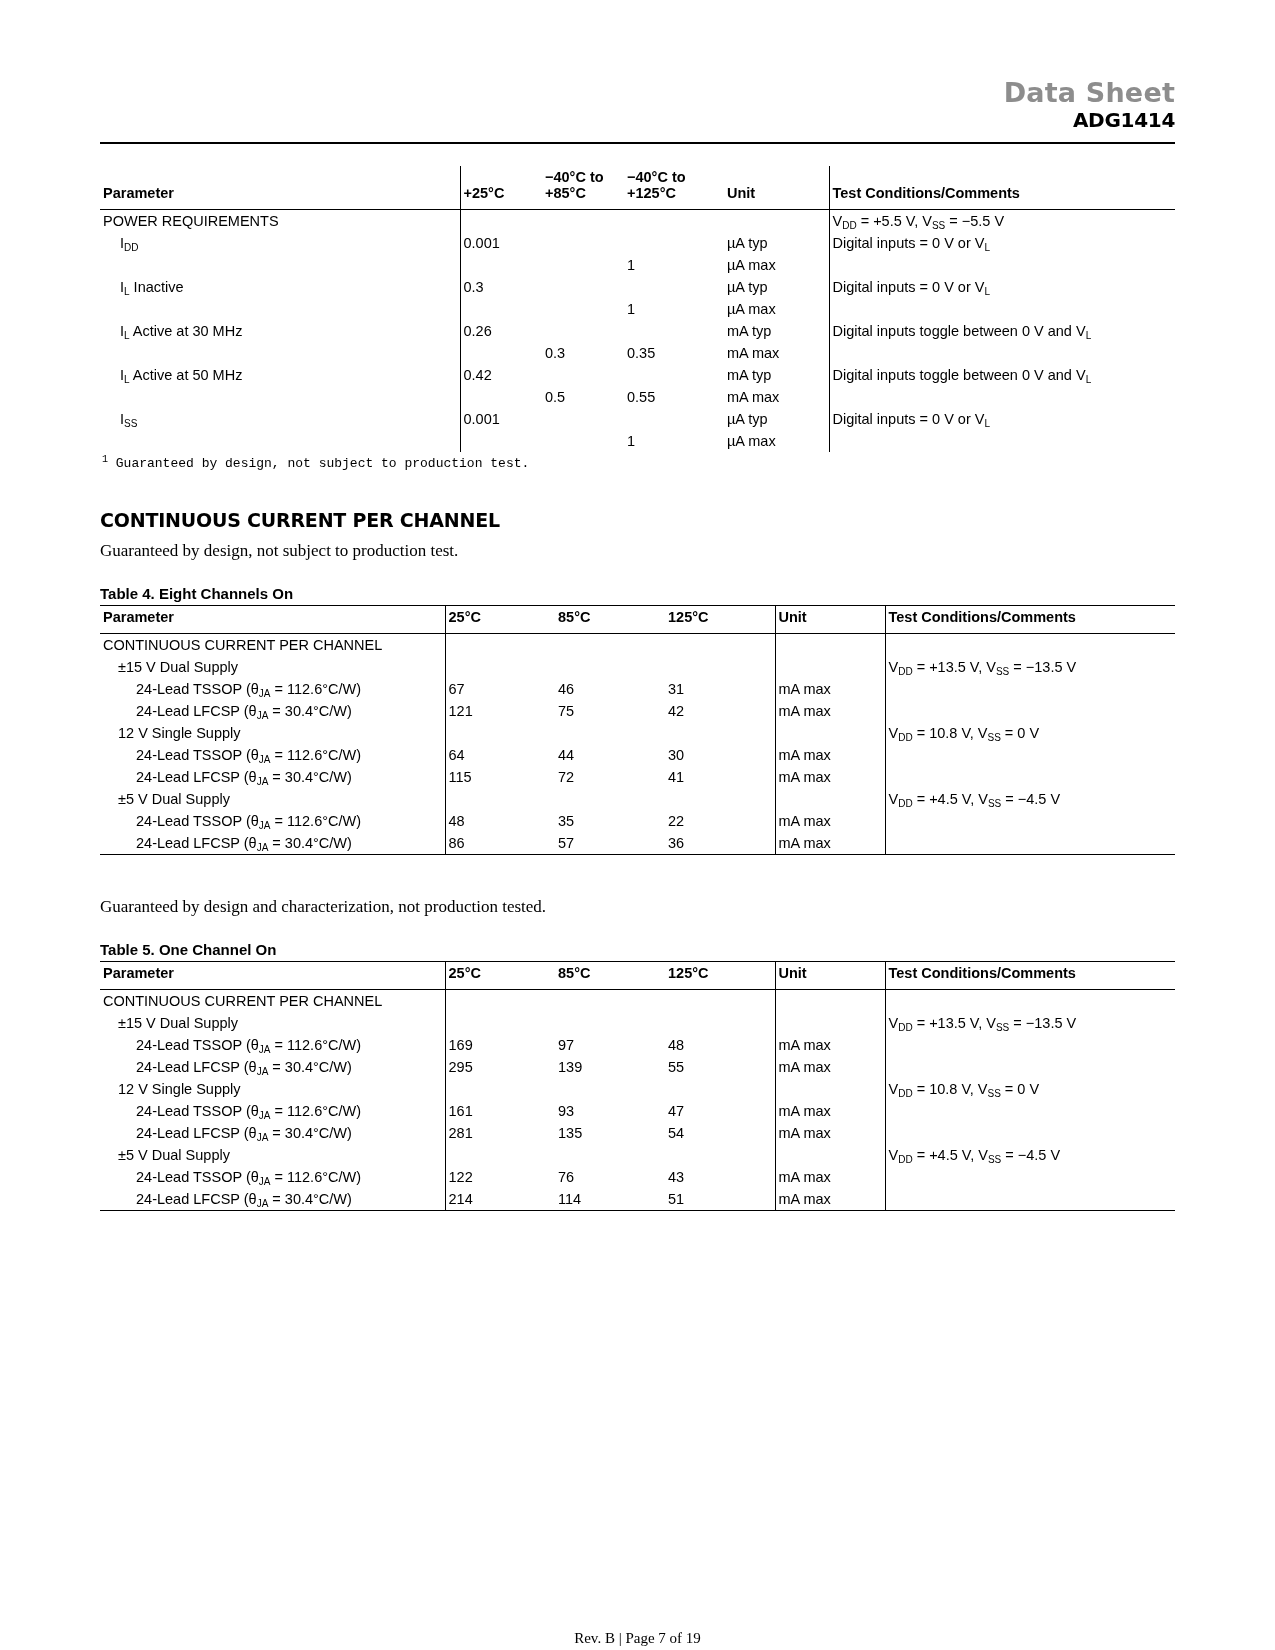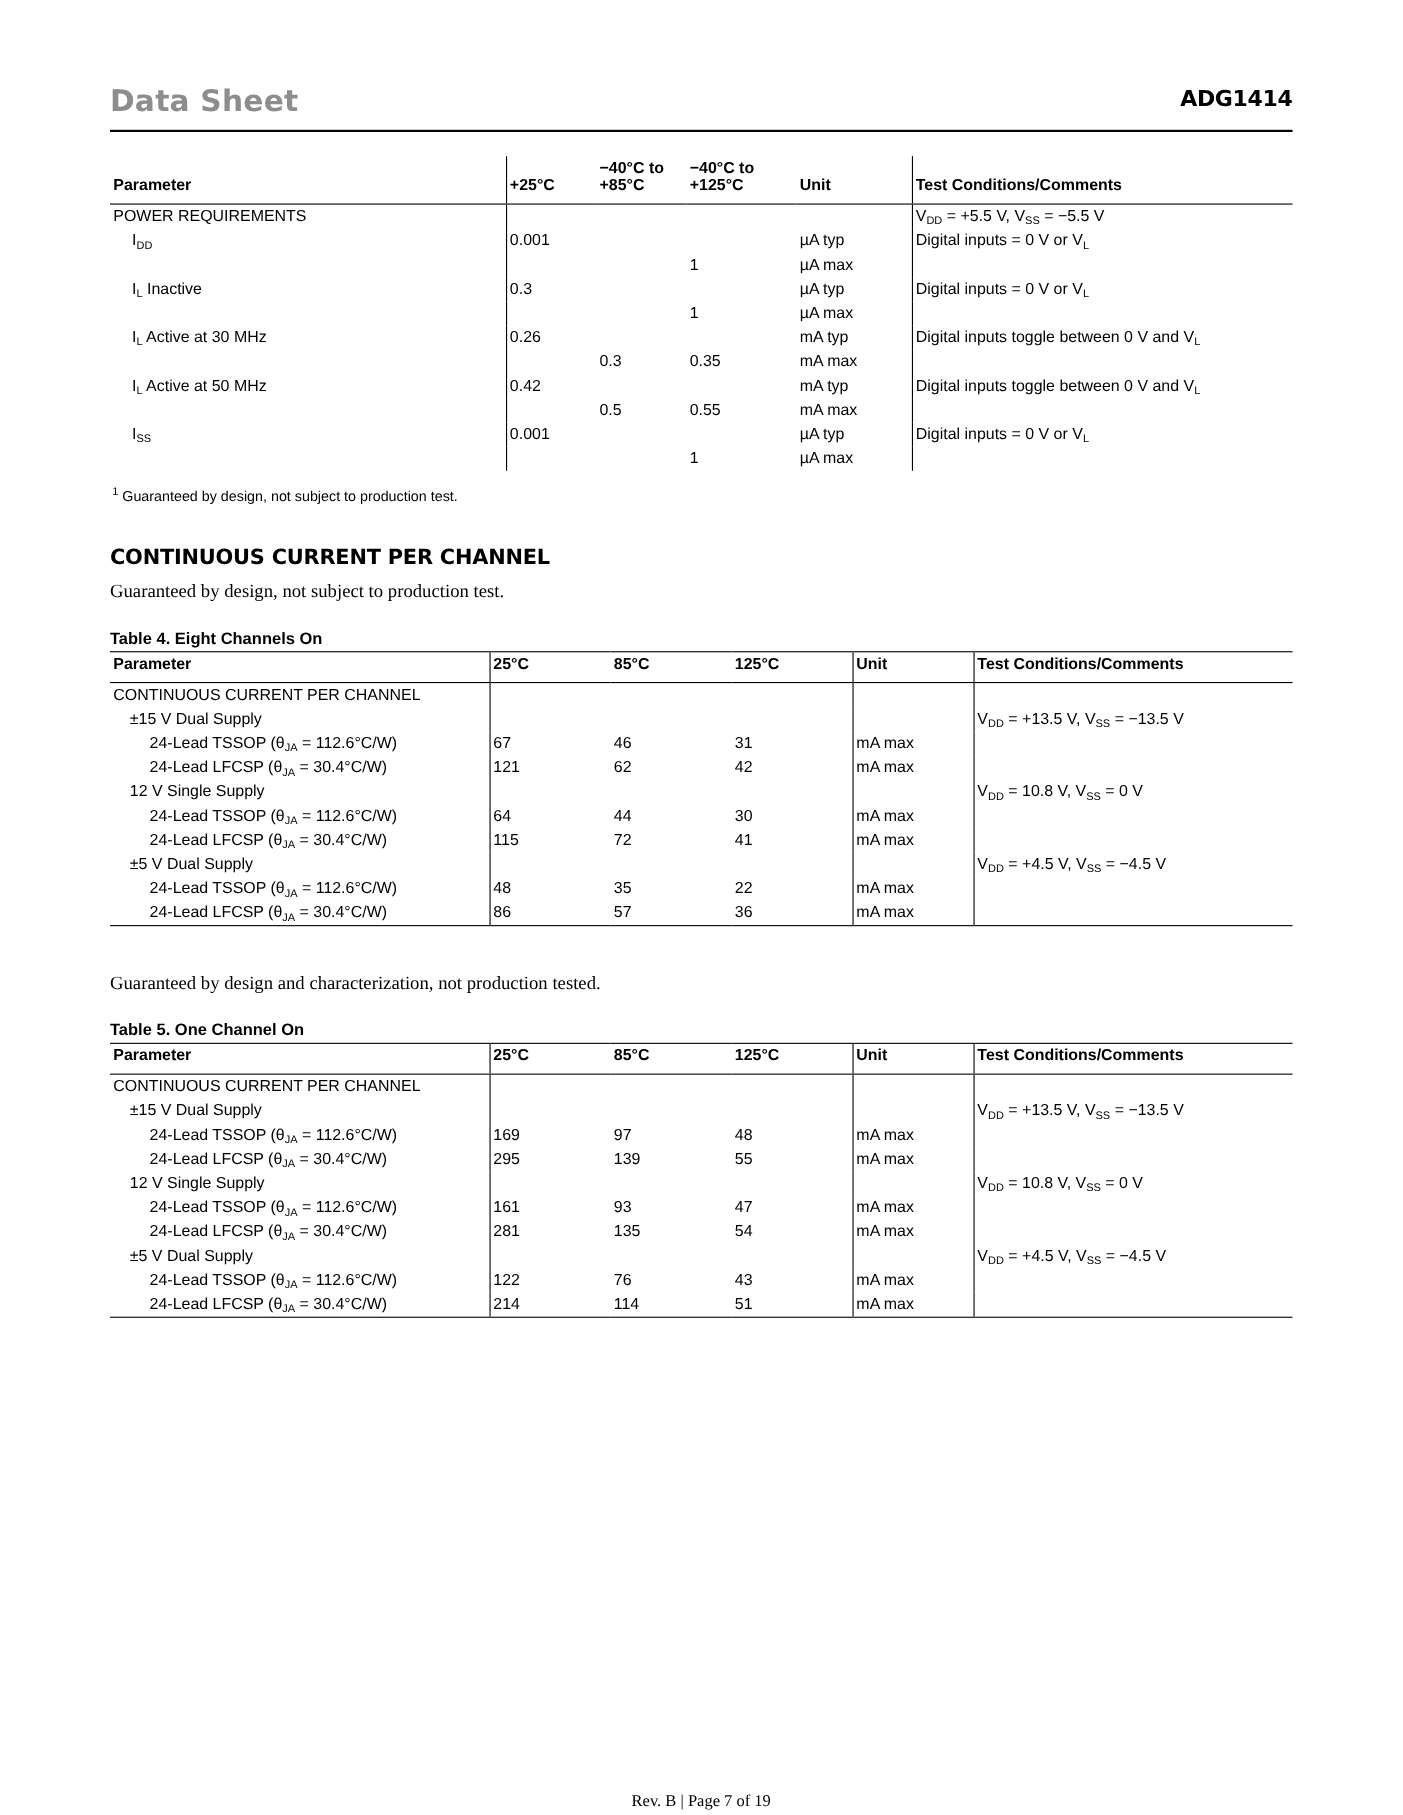--- a/index.html
+++ b/index.html
@@ -18,25 +18,26 @@
     position: relative;
     width: 1275px;
     height: 1650px;
     box-sizing: border-box;
     padding: 0 100px;
   }
 
   
   .header {
     display: flex;
-    align-items: flex-start;
+    align-items: flex-end;
     justify-content: space-between;
     border-bottom: 2.5px solid #000;
     padding: 22px 0 10px 0;
     margin-top: 55px;
+    flex-direction: column;
   }
   .header-left {
     font-family: "DejaVu Sans", sans-serif;
     font-size: 27px;
     font-weight: bold;
     color: #8d8d8d;
     letter-spacing: 0.2px;
   }
   .header-right {
     font-family: "DejaVu Sans", sans-serif;
@@ -76,22 +77,23 @@
   .spec-table col.c1 { width: 360px; }
   .spec-table col.c2 { width: 82px; }
   .spec-table col.c3 { width: 82px; }
   .spec-table col.c4 { width: 100px; }
   .spec-table col.c5 { width: 105px; }
   .spec-table col.c6 { width: 346px; }
   .indent1 { padding-left: 20px; }
 
   .footnote {
     font-size: 13px;
-    margin-top: 14px;
+    margin-top: 2px;
     padding-left: 2px;
+    font-family: Liberation Mono, monospace;
   }
   .footnote sup { font-size: 10px; }
 
   
   h2.section {
     font-family: "DejaVu Sans", sans-serif;
     font-size: 19px;
     font-weight: bold;
     margin: 38px 0 10px 0;
     letter-spacing: -0.2px;
@@ -305,21 +307,21 @@
           <td class="lvl2">24-Lead TSSOP (θ<sub>JA</sub> = 112.6°C/W)</td>
           <td class="vline">67</td>
           <td class="">46</td>
           <td class="">31</td>
           <td class="vline">mA max</td>
           <td class="vline">&nbsp;</td>
         </tr>
         <tr>
           <td class="lvl2">24-Lead LFCSP (θ<sub>JA</sub> = 30.4°C/W)</td>
           <td class="vline">121</td>
-          <td class="">62</td>
+          <td class="">75</td>
           <td class="">42</td>
           <td class="vline">mA max</td>
           <td class="vline">&nbsp;</td>
         </tr>
         <tr>
           <td class="lvl1">12 V Single Supply</td>
           <td class="vline">&nbsp;</td>
           <td class="">&nbsp;</td>
           <td class="">&nbsp;</td>
           <td class="vline">&nbsp;</td>

